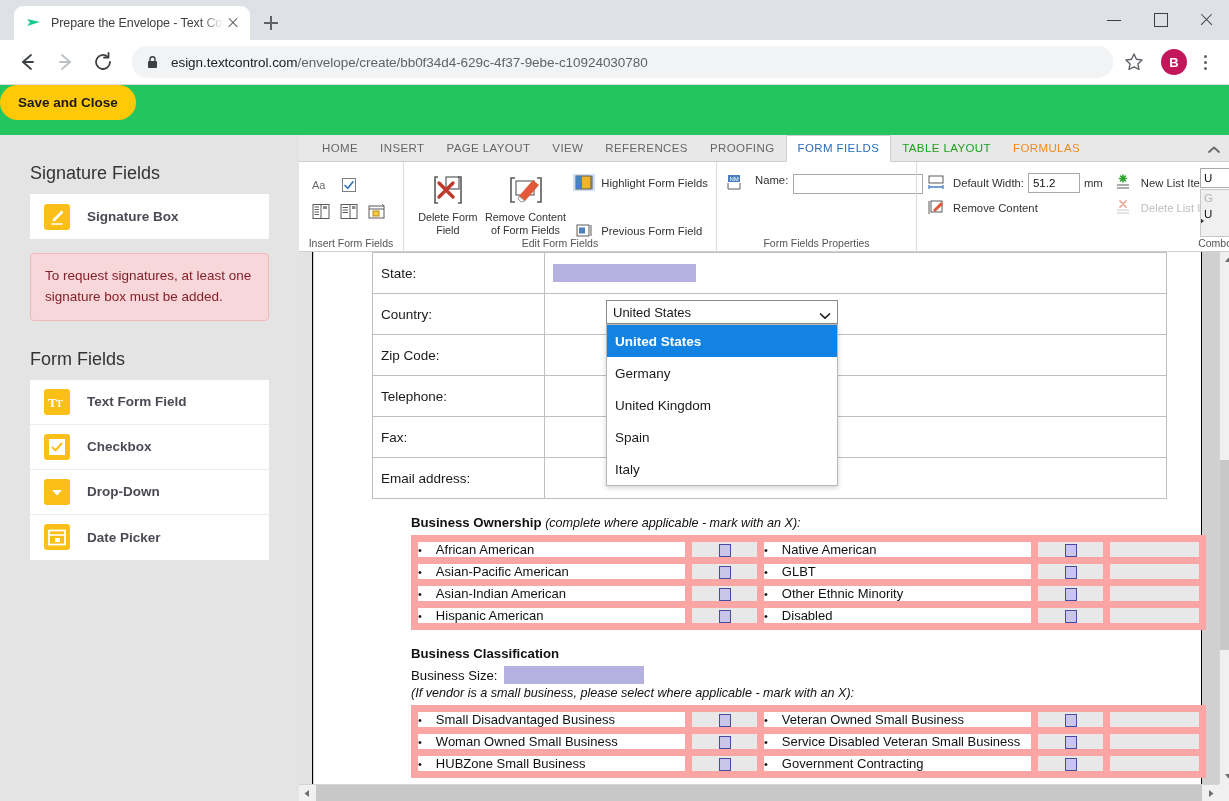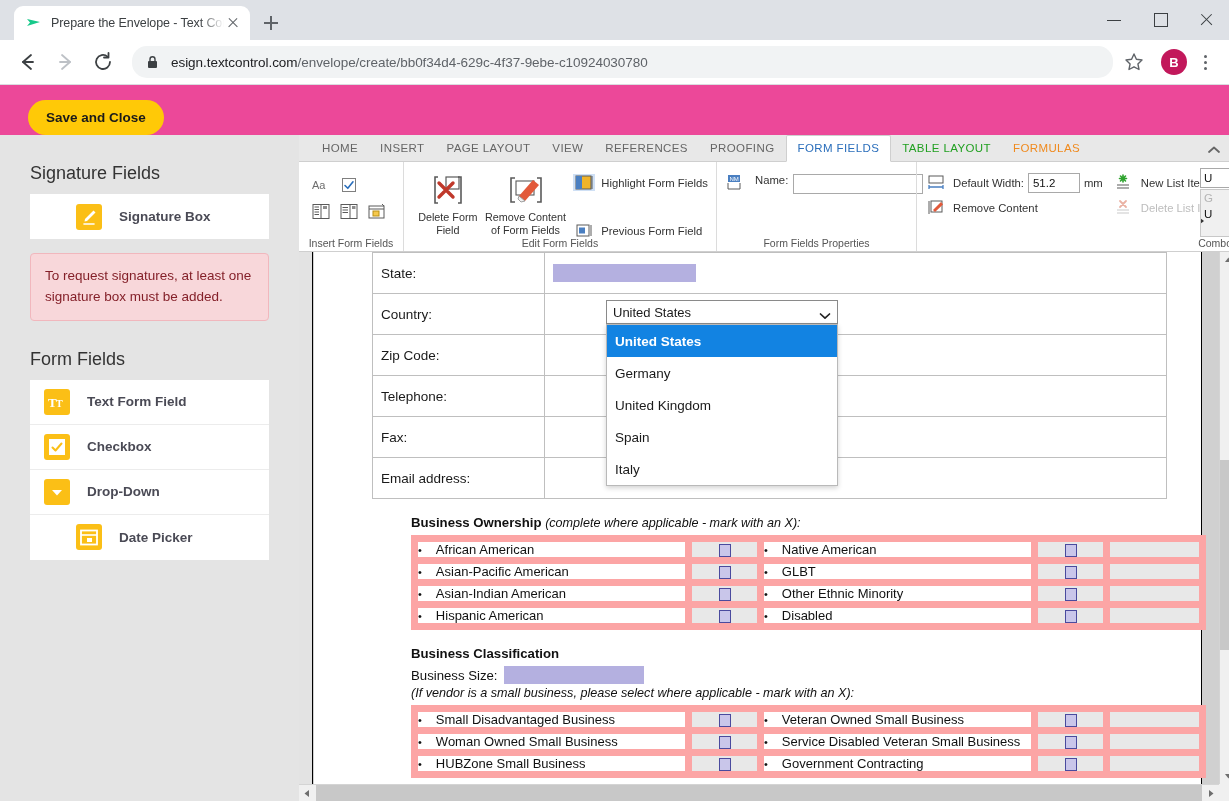--- a/index.html
+++ b/index.html
@@ -66,38 +66,38 @@
     justify-content:center; margin:0 8px; cursor:pointer;
   }
   .kebab { width:22px; height:30px; position:relative; cursor:pointer; margin-right:4px; }
   .kebab i { position:absolute; left:9px; width:3.4px; height:3.4px; border-radius:50%; background:#5f6368; }
   .kebab i:nth-child(1){ top:8px; } .kebab i:nth-child(2){ top:14px; } .kebab i:nth-child(3){ top:20px; }
 
   .chrome-sep { height:1px; background:#dadce0; }
 
   
   .app { position:relative; height:716px; background:#fff; }
-  .savebar { height:50px; background:#ec4899; display:flex; align-items:flex-end; padding-left:28px; }
+  .savebar { height:50px; background:#22c55e; display:flex; align-items:flex-start; padding-left:0; }
   .save-btn {
     background:#ffc907; color:#1a1a1a; border:none; border-radius:20px;
     font-size:13.5px; font-weight:bold; padding:10px 18px; cursor:pointer;
     font-family:"Liberation Sans", sans-serif;
   }
 
   .body-row { display:flex; height:666px; }
 
   
   .sidebar { width:299px; background:#e4e4e4; padding:22px 30px 0 30px; flex:0 0 299px; }
   .sb-head { font-size:18px; color:#333; margin:6px 0 10px 0; font-weight:normal; }
   .sb-card { background:#fff; }
   .sb-item {
     display:flex; align-items:center; height:45px; padding:0 14px;
     border-bottom:1px solid #ececec; cursor:pointer;
   }
-  .sb-item:last-child { border-bottom:none;margin-left:32px; }
+  .sb-item:last-child { border-bottom:none; }
   .sb-icon {
     width:26px; height:26px; flex:0 0 26px; background:#fbbf16; border-radius:3px;
     margin-right:17px; position:relative;
   }
   .sb-label { font-size:13.5px; font-weight:bold; color:#4a4a55; }
   .alert {
     background:#f8d7da; border:1px solid #f1b7bd; color:#842029;
     border-radius:4px; padding:12px 14px; font-size:13.5px; line-height:1.55;
     margin:14px 0 0 0;
   }

